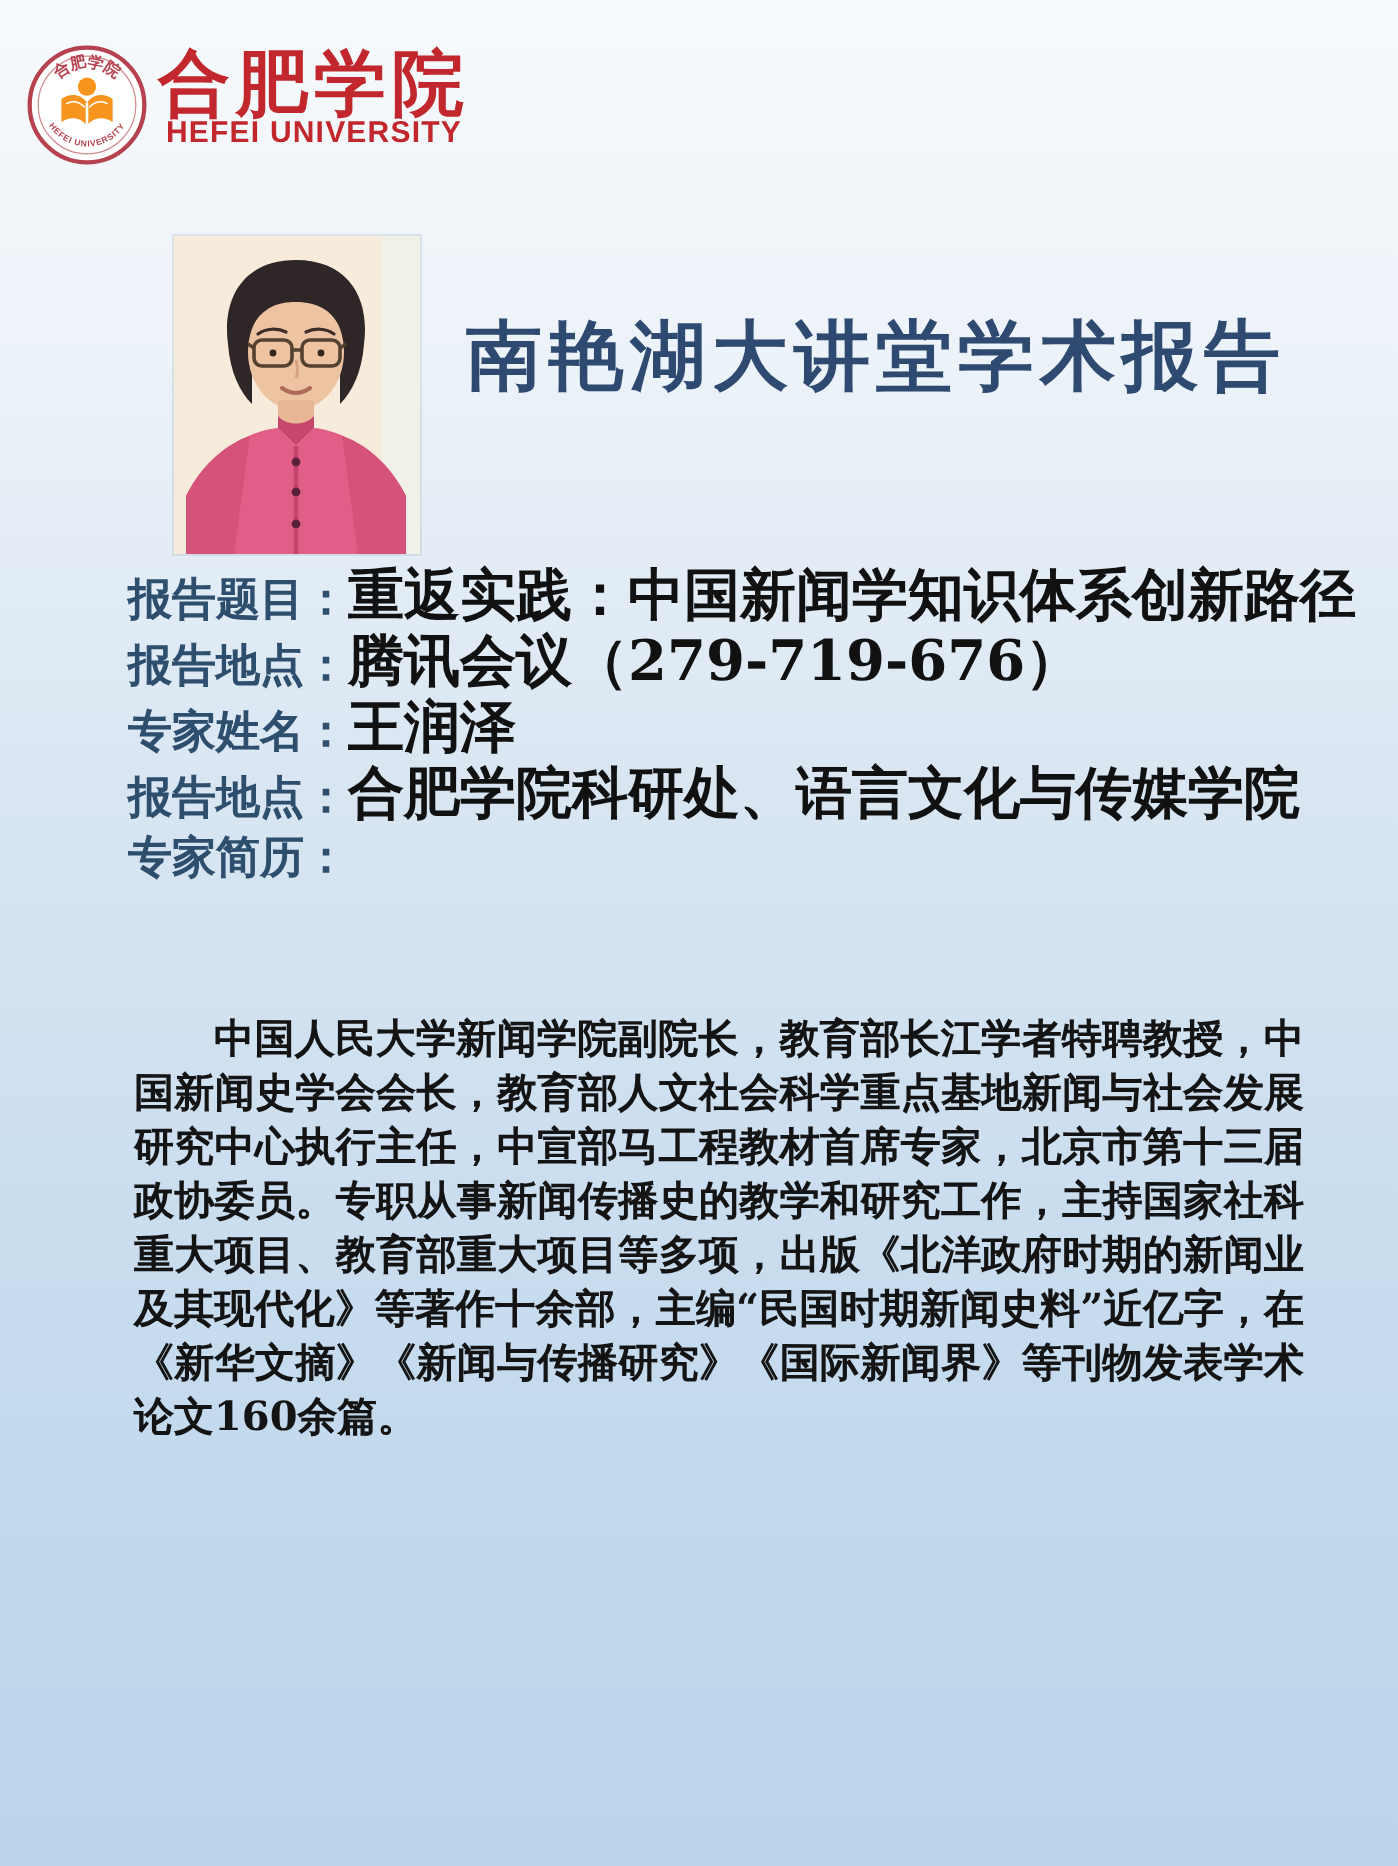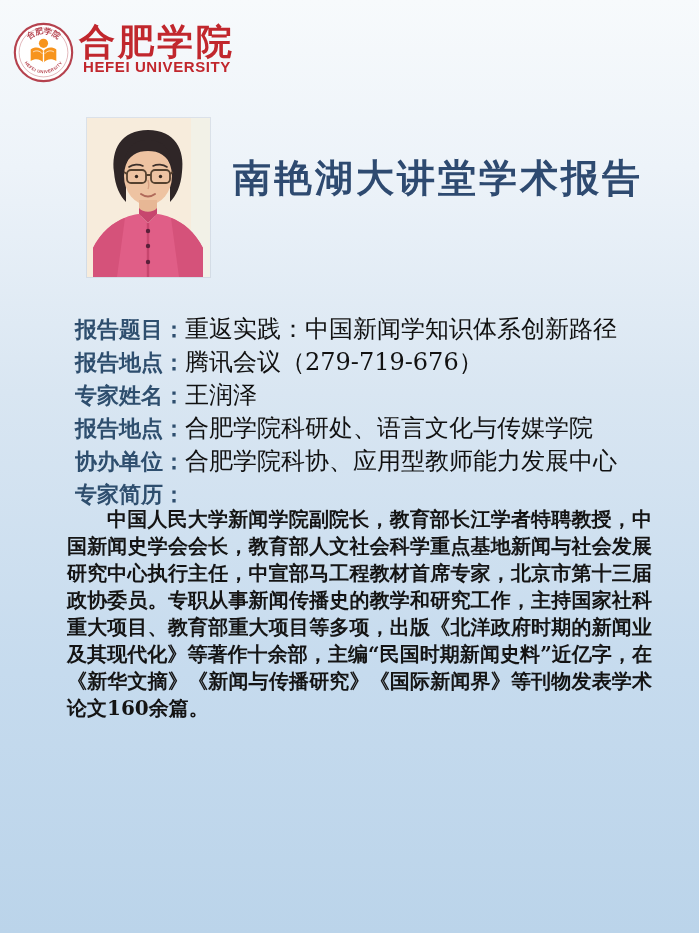--- a/index.html
+++ b/index.html
@@ -29,28 +29,28 @@
   
   .photo { position:absolute; left:87px; top:118px; width:123px; height:159px;
            box-shadow:0 0 0 1px rgba(180,190,200,0.35); }
   .title {
     position:absolute; left:216px; top:153px; width:444px;
     text-align:center; font-size:38px; font-weight:bold;
     color:#2e4a70; letter-spacing:3px;
   }
 
   
-  .details { position:absolute; left:75px; top:281px; width:590px;margin-top:32px; }
+  .details { position:absolute; left:64px; top:281px; width:590px; }
   .row { display:flex; align-items:baseline; height:33px; }
   .row .label {
     flex:0 0 107px; font-size:22px; font-weight:bold; color:#2e4e6e;
     line-height:33px; white-space:nowrap;
   }
   .row .value {
-    font-size:24px; font-weight:normal; color:#111; line-height:33px;
+    font-size:28px; font-weight:bold; color:#111; line-height:33px;
     white-space:nowrap;
   }
 
   
   .bio {
     position:absolute; left:67px; top:506px; width:585px;
     font-size:20px; line-height:27px; font-weight:bold; color:#141414;
     text-align:justify; text-indent:2em;
   }
 
@@ -141,24 +141,20 @@
     </div>
     <div class="row">
       <span class="label">专家姓名：</span>
       <span class="value">王润泽</span>
     </div>
     <div class="row">
       <span class="label">报告地点：</span>
       <span class="value">合肥学院科研处、语言文化与传媒学院</span>
     </div>
     <div class="row">
-      <span class="label">协办单位：</span>
-      <span class="value">合肥学院科协、应用型教师能力发展中心</span>
-    </div>
-    <div class="row">
       <span class="label">专家简历：</span>
       <span class="value"></span>
     </div>
   </div>
 
   <div class="bio">中国人民大学新闻学院副院长，教育部长江学者特聘教授，中国新闻史学会会长，教育部人文社会科学重点基地新闻与社会发展研究中心执行主任，中宣部马工程教材首席专家，北京市第十三届政协委员。专职从事新闻传播史的教学和研究工作，主持国家社科重大项目、教育部重大项目等多项，出版《北洋政府时期的新闻业及其现代化》等著作十余部，主编“民国时期新闻史料”近亿字，在《新华文摘》《新闻与传播研究》《国际新闻界》等刊物发表学术论文160余篇。</div>
 
 
 </div>
 

